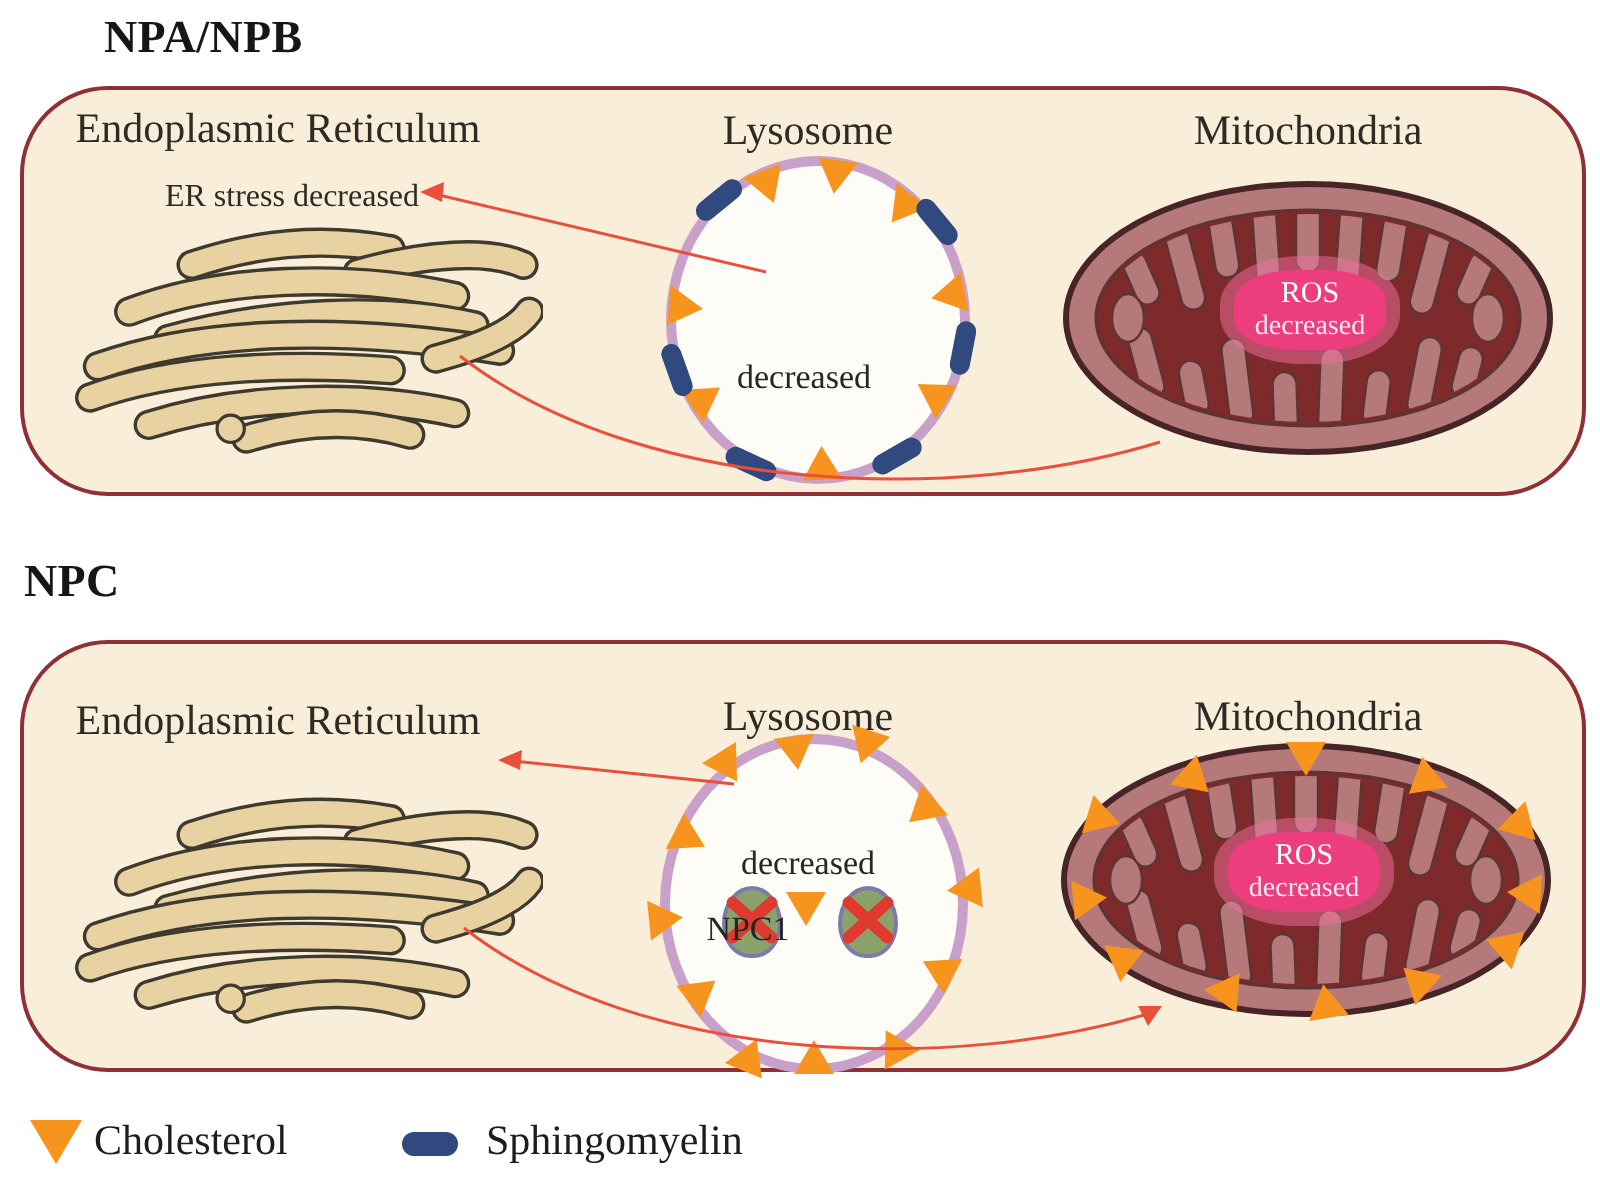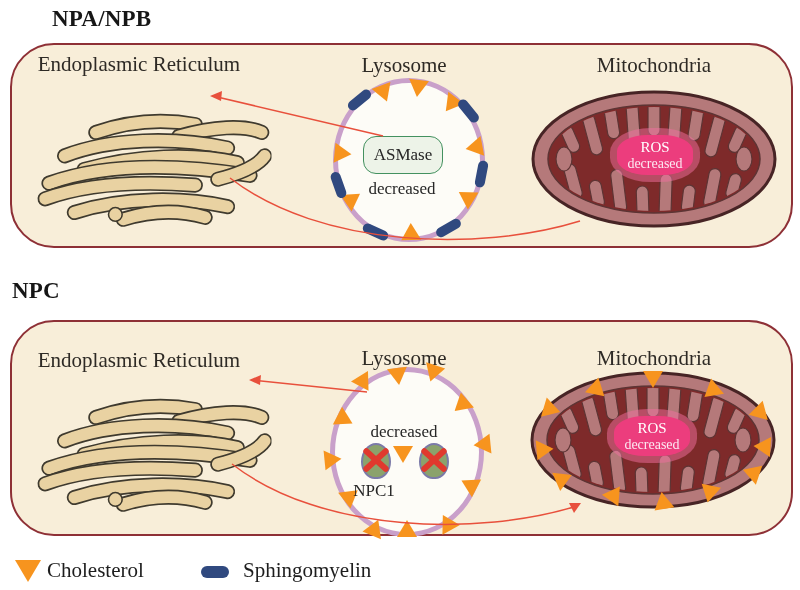--- a/index.html
+++ b/index.html
@@ -102,20 +102,21 @@
           <ellipse cx="214" cy="70" rx="8" ry="12"></ellipse>
         </g>
       </symbol>
     </defs>
   </svg>
 
   <div class="title" style="left:12px;top:6px;margin-left:40px;">NPA/NPB</div>
 
   <div class="panel" id="panel1">
     <div class="lbl" style="left:17px;top:7px;width:220px;">Endoplasmic Reticulum</div>
+    <div class="note" style="left:59px;top:45px;width:150px;">ER stress decreased</div>
     <svg class="er-svg" style="left:15px;top:64px;" viewBox="0 0 250 125">
         <use href="#er-shape"></use>
       </svg>
 
     <div class="lbl" style="left:312px;top:8px;width:160px;">Lysosome</div>
     <div class="lyso" id="lyso1">
         <div class="tri" style="left: 63.3034px; top: 140.456px; transform: rotate(-181.8deg);"></div>
         <div class="tri" style="left: 118.158px; top: 104.5px; transform: rotate(-237.8deg);"></div>
         <div class="tri" style="left: 125.997px; top: 55.9973px; transform: rotate(79.1deg);"></div>
         <div class="tri" style="left: 103.424px; top: 13.3448px; transform: rotate(37.6deg);"></div>
@@ -123,21 +124,20 @@
         <div class="tri" style="left: 36.276px; top: 1.74276px; transform: rotate(-20.3deg);"></div>
         <div class="tri" style="left: -4.74885px; top: 62.2248px; transform: rotate(-84.5deg);"></div>
         <div class="tri" style="left: 5.02883px; top: 106.654px; transform: rotate(-124.3deg);"></div>
         <div class="pill" style="left: 23.941px; top: 143.851px; transform: rotate(-155deg);"></div>
         <div class="pill" style="left: 96.6716px; top: 140.387px; transform: rotate(-209.8deg);"></div>
         <div class="pill" style="left: 130.297px; top: 86.003px; transform: rotate(-259.1deg);"></div>
         <div class="pill" style="left: 116.535px; top: 23.4696px; transform: rotate(50.6deg);"></div>
         <div class="pill" style="left: 8.03787px; top: 12.0728px; transform: rotate(-39.5deg);"></div>
         <div class="pill" style="left: -12.8021px; top: 96.9191px; transform: rotate(-109.5deg);"></div>
       </div>
-    <div class="enzyme green">ASMase</div>
     <div class="status" style="left:330px;top:134px;">decreased</div>
 
     <div class="lbl" style="left:552px;top:8px;width:180px;">Mitochondria</div>
     <svg class="mito-svg" style="left:518px;top:44px;" viewBox="0 0 248 140">
         <use href="#mito-shape"></use>
       </svg>
     <div class="ros" style="left:598px;top:83px;">
       <div class="ros-core">
         <span class="ros-word">ROS</span>
         <span class="ros-status">decreased</span>
@@ -176,21 +176,21 @@
           <div class="xbar b"></div>
         </div>
     </div>
     <div class="npc-blob" style="left:407px;top:121px;">
       <div class="xmark">
           <div class="xbar a"></div>
           <div class="xbar b"></div>
         </div>
     </div>
     <div class="tri" style="left:381px;top:124px;z-index:6;"></div>
-    <div class="npc-lbl" style="left:312px;top:159px;">NPC1</div>
+    <div class="npc-lbl" style="left:312px;top:133px;">NPC1</div>
 
     <div class="lbl" style="left:552px;top:24px;width:180px;">Mitochondria</div>
     <svg class="mito-svg" style="left:517px;top:48px;" viewBox="0 0 248 140">
         <use href="#mito-shape"></use>
       </svg>
     <div class="mito-deco" id="mitodeco2" style="left:517px;top:48px;">
         <div class="tri" style="left: 5.67115px; top: 71.3979px; transform: rotate(-95.2deg);"></div>
         <div class="tri" style="left: 24.6792px; top: 100.337px; transform: rotate(-113.5deg);"></div>
         <div class="tri" style="left: 76.3778px; top: 115.062px; transform: rotate(-144.9deg);"></div>
         <div class="tri" style="left: 124.162px; top: 121.69px; transform: rotate(-189.6deg);"></div>

